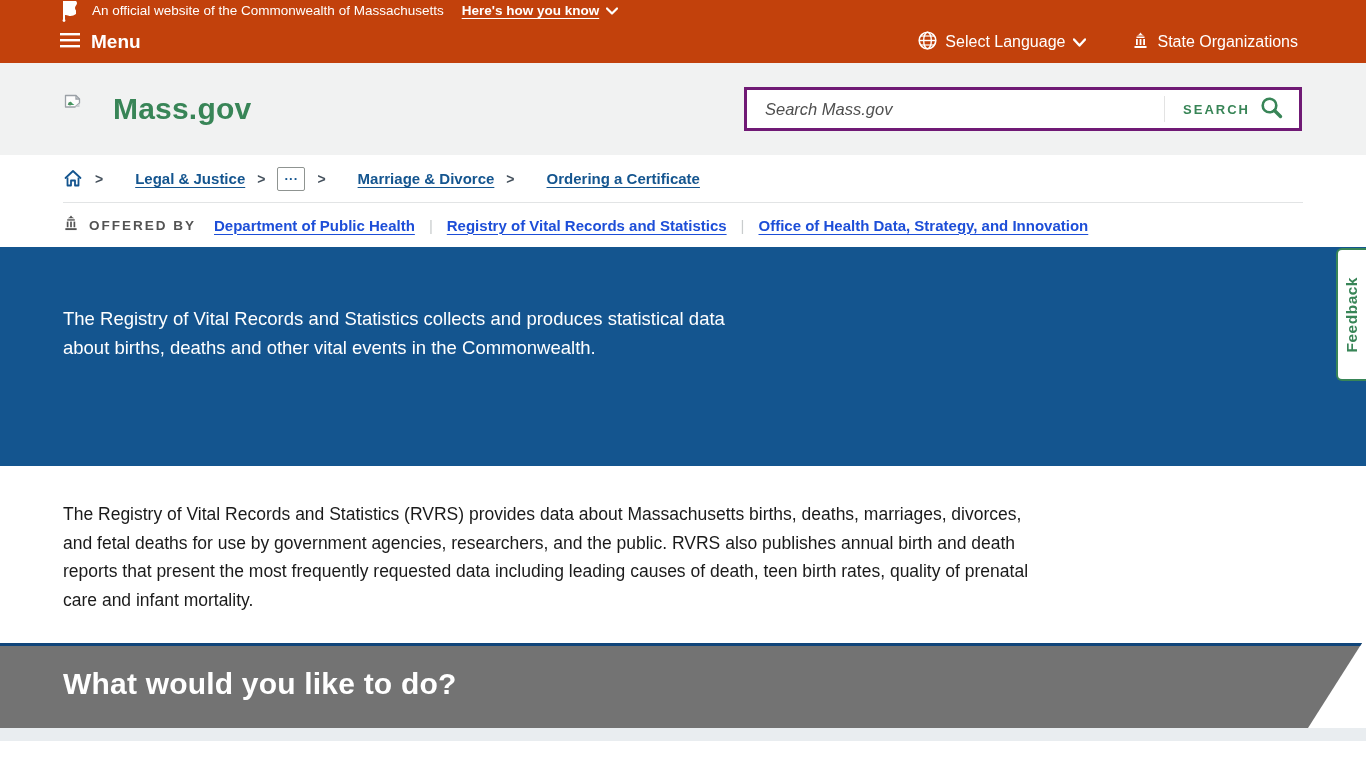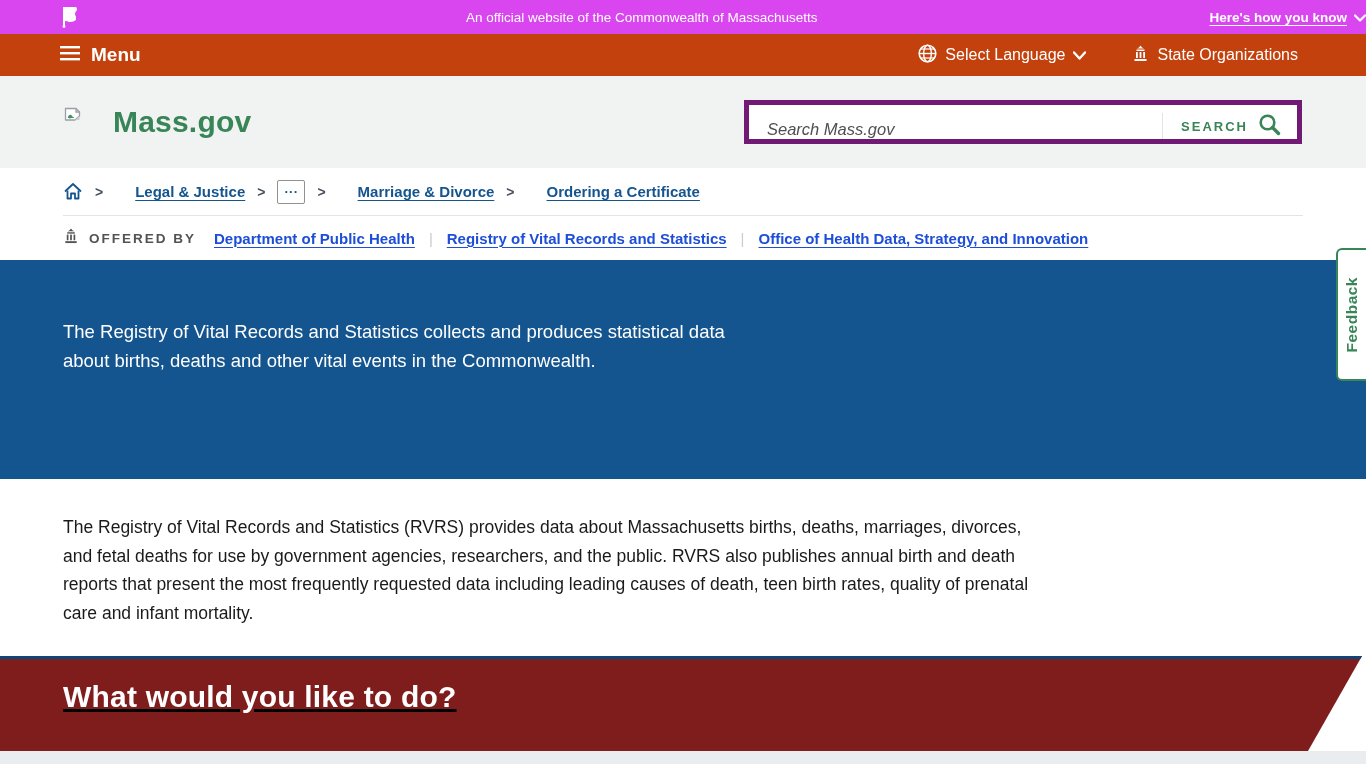--- a/index.html
+++ b/index.html
@@ -1,24 +1,23 @@
 <!DOCTYPE html>
 <html><head>
 <meta charset="utf-8">
 <style>
   * { margin: 0; padding: 0; box-sizing: border-box; }
   html, body { width: 1366px; height: 768px; overflow: hidden; }
   body { font-family: "Liberation Sans", sans-serif; background: #ffffff; position: relative; }
 
   
   .banner {
-    height: 34px; background: #d946ef; color: #ffffff;
+    height: 21px; background: #c2410c; color: #ffffff;
     display: flex; align-items: center; padding-left: 60px;
     font-size: 13.5px;
-    justify-content: space-between;
   }
   .banner .flag { margin-right: 12px; display: flex; align-items: center; }
   .banner .how-know {
     background: none; border: none; color: #ffffff; cursor: pointer;
     margin-left: 18px; display: flex; align-items: center; gap: 7px;
     font-family: inherit; font-size: 13.5px; font-weight: 700;
   }
   .banner .how-know .hk-label { text-decoration: underline; text-underline-offset: 3px; }
 
   
@@ -45,21 +44,21 @@
     display: flex; align-items: center; padding: 0 64px;
   }
   .logo-wrap { display: flex; align-items: center; gap: 32px; }
   .broken-img { display: flex; align-items: flex-start; margin-top: -14px; }
   .logo-text {
     color: #388557; font-size: 30px; font-weight: 700; text-decoration: none;
     letter-spacing: 0.2px;
   }
   .search-box {
     margin-left: auto; width: 558px; height: 44px; background: #ffffff;
-    border: 5px solid #701a75; display: flex; align-items: flex-end;
+    border: 3px solid #701a75; display: flex; align-items: center;
   }
   .search-input {
     flex: 1; border: none; outline: none; padding: 0 18px;
     font-family: "Liberation Sans", sans-serif; font-style: italic;
     font-size: 16.5px; color: #3a3a3a; background: transparent;
   }
   .search-input::placeholder { color: #4f4f4f; opacity: 1; }
   .search-btn {
     background: #ffffff; border: none; border-left: 1px solid #e3e3e3; cursor: pointer;
     display: flex; align-items: center; gap: 10px; padding: 0 16px 0 18px;
@@ -116,24 +115,23 @@
   }
 
   
   .body-section { height: 177px; background: #ffffff; padding: 34px 0 0 63px; }
   .body-section p {
     color: #1a1a1a; font-size: 17.5px; line-height: 1.64; max-width: 985px;
   }
 
   
   .cta-band {
-    height: 95px; background: #7f1d1d; border-top: 3px solid #10457a;
+    height: 85px; background: #737373; border-top: 3px solid #10457a;
     clip-path: polygon(0 0, 1362px 0, 1308px 100%, 0 100%);
     padding: 21px 0 0 63px;
-    text-decoration: underline;
   }
   .cta-band h2 { color: #ffffff; font-size: 30px; font-weight: 700; letter-spacing: 0.2px; }
 
   .bottom-strip { height: 13px; background: #e9edf0; }
 
   
   .feedback-tab {
     position: absolute; top: 248px; right: 0; width: 30px; height: 133px;
     background: #ffffff; border: 2px solid #388557; border-right: none;
     border-radius: 6px 0 0 6px; cursor: pointer;

